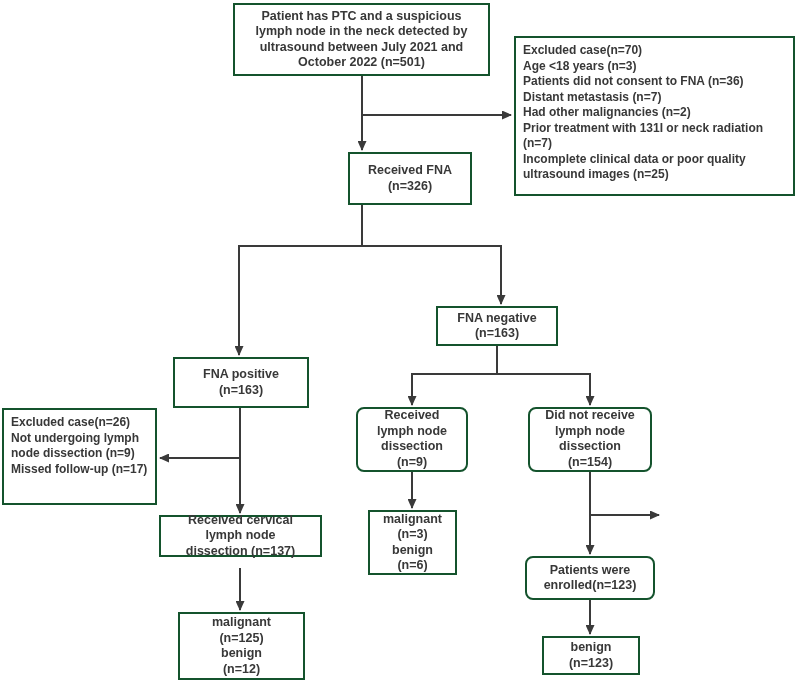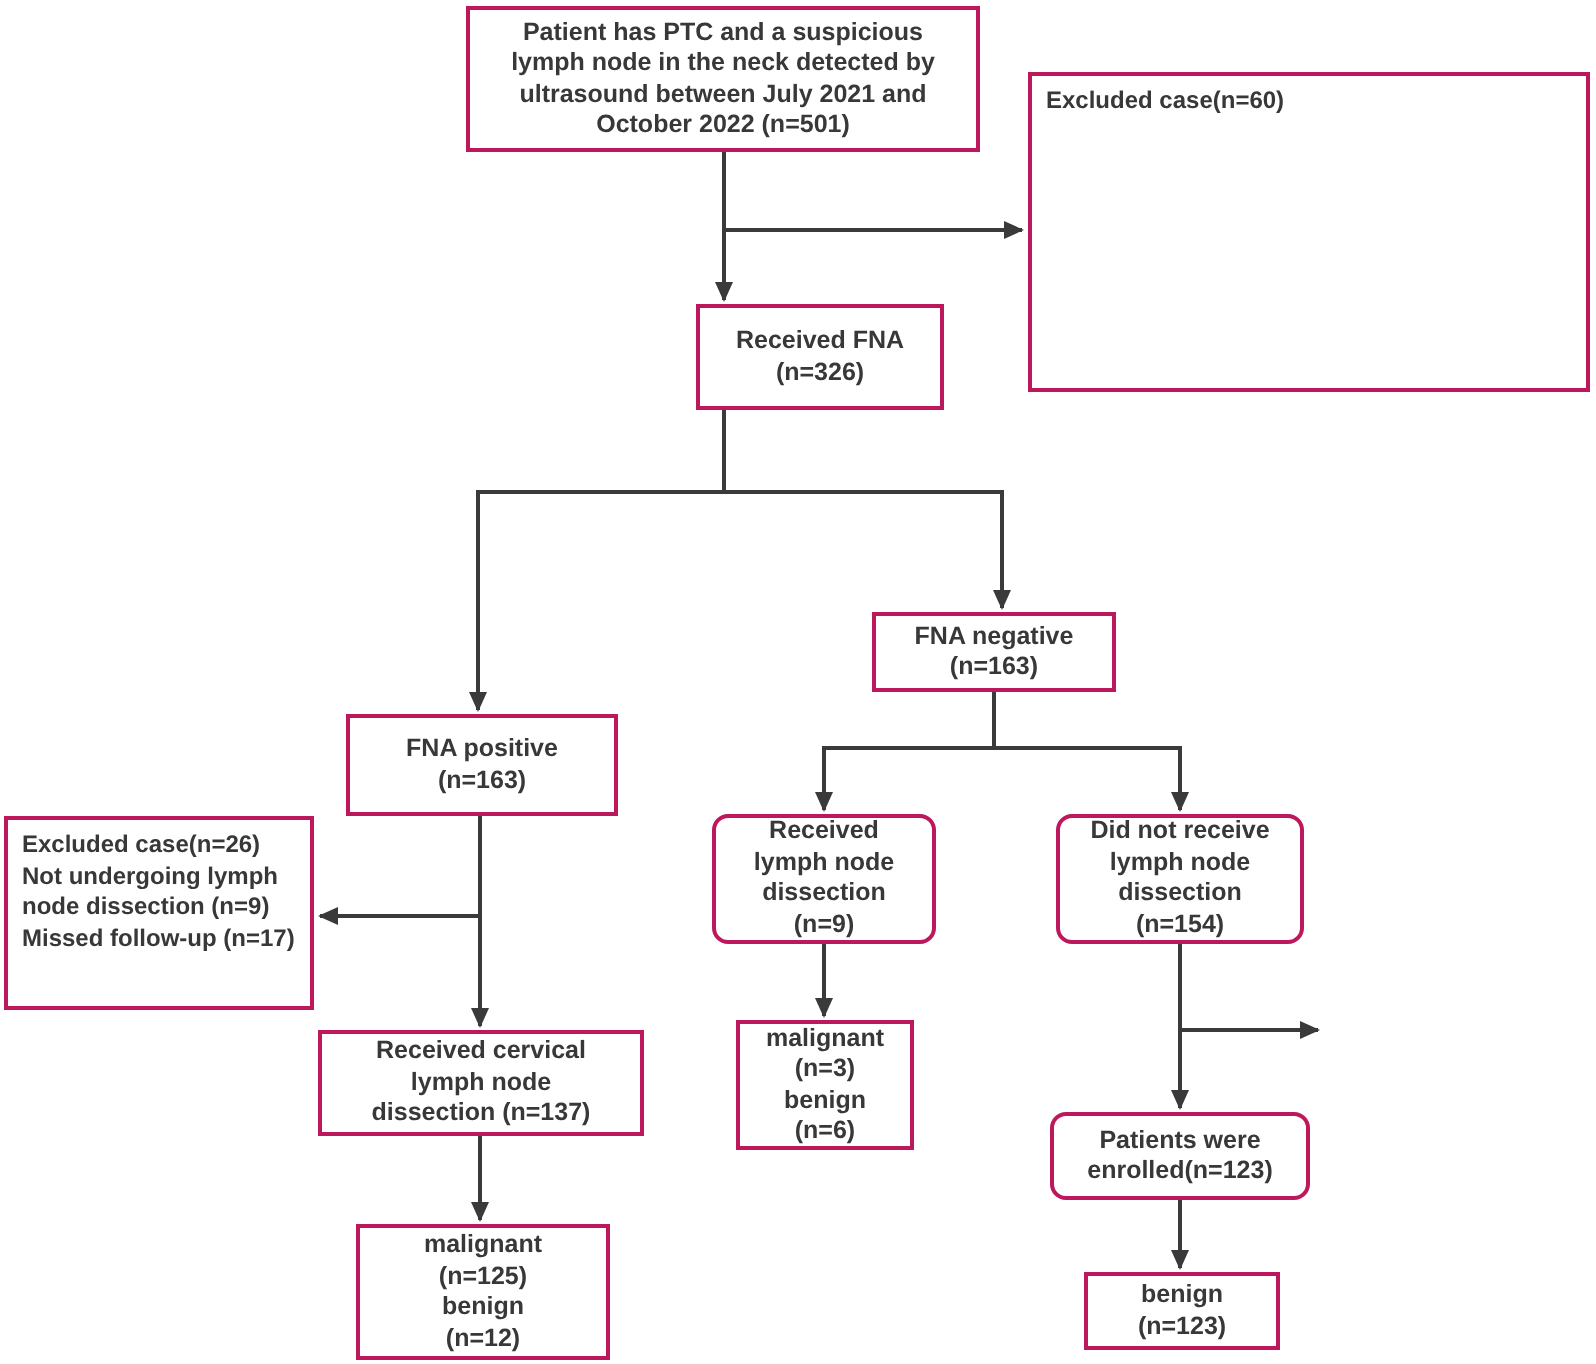--- a/index.html
+++ b/index.html
@@ -19,21 +19,21 @@
     position: absolute;
     left: 0;
     top: 0;
     width: 798px;
     height: 682px;
   }
   .node {
     position: absolute;
     box-sizing: border-box;
     background: #ffffff;
-    border: 2px solid #be185d;
+    border: 2px solid #14532d;
     color: #383838;
     font-weight: bold;
     font-size: 12.5px;
     line-height: 15.5px;
     display: flex;
     flex-direction: column;
     align-items: center;
     justify-content: center;
     text-align: center;
     white-space: pre-line;
@@ -48,21 +48,21 @@
   .node.rounded {
     border-radius: 8px;
   }
   
   #n-initial            { left: 233px; top: 3px;   width: 257px; height: 73px; padding: 0 3px; }
   #n-excluded-initial   { left: 514px; top: 36px;  width: 281px; height: 160px; }
   #n-received-fna       { left: 312px; top: 152px; width: 124px; height: 53px; margin-left: 36px; }
   #n-fna-positive       { left: 173px; top: 357px; width: 136px; height: 51px; }
   #n-fna-negative       { left: 436px; top: 306px; width: 122px; height: 40px; }
   #n-excluded-positive  { left: 2px;   top: 408px; width: 155px; height: 97px; }
-  #n-received-cervical  { left: 159px; top: 515px; width: 163px; height: 53px; }
+  #n-received-cervical  { left: 159px; top: 515px; width: 163px; height: 42px; }
   #n-outcome-cervical   { left: 178px; top: 612px; width: 127px; height: 68px; }
   #n-received-lnd       { left: 356px; top: 407px; width: 112px; height: 65px; justify-content: flex-end; }
   #n-outcome-lnd        { left: 368px; top: 510px; width: 89px;  height: 65px; }
   #n-did-not-receive    { left: 528px; top: 407px; width: 124px; height: 65px; justify-content: flex-end; }
   #n-missed-followup    { left: 662px; top: 483px; width: 133px; height: 65px; }
   #n-patients-enrolled  { left: 525px; top: 556px; width: 130px; height: 44px; }
   #n-benign-final       { left: 542px; top: 636px; width: 98px;  height: 39px; }
 </style>
 </head>
 <body>
@@ -108,21 +108,27 @@
   </svg>
 
   <div class="node" id="n-initial">
     <span>Patient has PTC and a suspicious
 lymph node in the neck detected by
 ultrasound between July 2021 and
 October 2022  (n=501)</span>
   </div>
 
   <div class="node left-align" id="n-excluded-initial">
-    <span>Excluded case(n=60)</span>
+    <span>Excluded case(n=70)</span>
+    <span>Age &lt;18 years (n=3)
+Patients did not consent to FNA (n=36)
+Distant metastasis (n=7)
+Had other malignancies (n=2)
+Prior treatment with 131I or neck radiation (n=7)
+Incomplete clinical data or poor quality ultrasound images (n=25)</span>
   </div>
 
   <div class="node" id="n-received-fna">
     <span>Received FNA
 (n=326)</span>
   </div>
 
   <div class="node" id="n-fna-positive">
     <span>FNA positive
 (n=163)</span>

